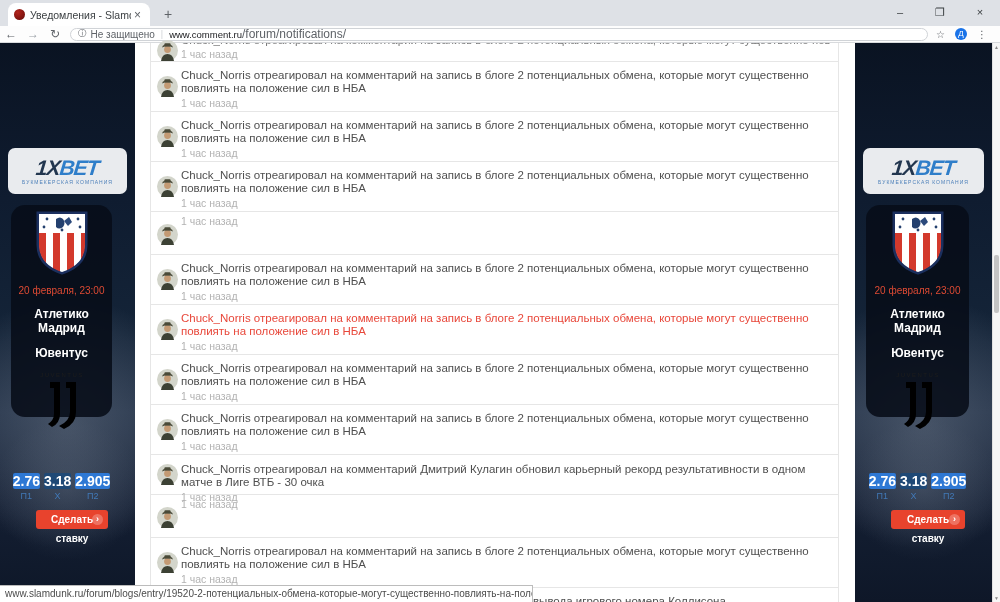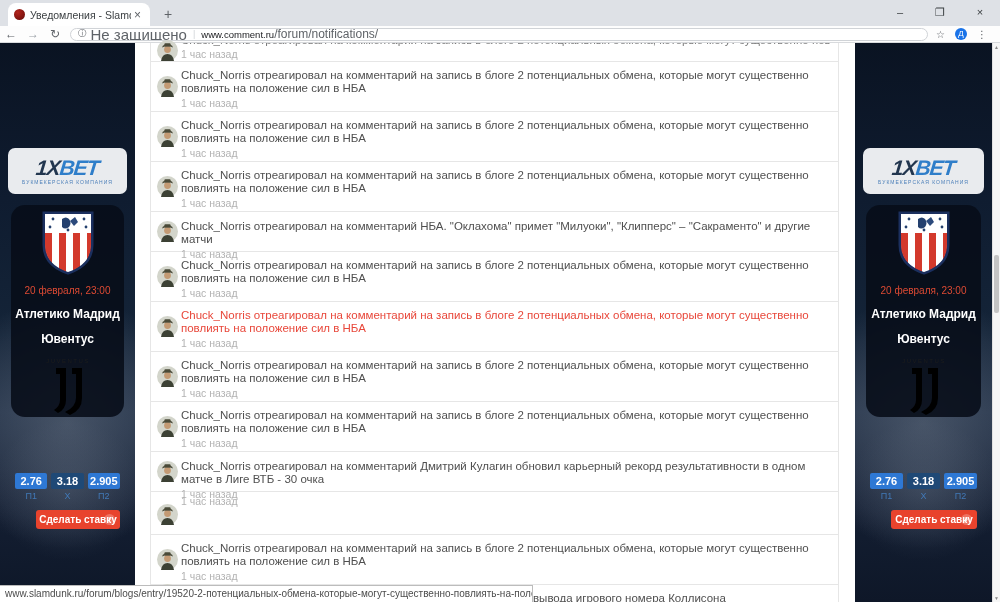--- a/index.html
+++ b/index.html
@@ -20,21 +20,21 @@
   .win-controls { position:absolute; right:0; top:0; height:26px; display:flex; }
   .win-btn { width:40px; height:26px; text-align:center; line-height:24px; font-size:11px; color:#3c4043; }
 
   .toolbar { position:absolute; top:26px; left:0; right:0; height:17px; background:#fdfdfd;
     border-bottom:1px solid #d8dadd; display:flex; align-items:center; }
   .nav-ic { font-size:12px; color:#5f6368; width:22px; text-align:center; }
   .nav-ic.fwd { color:#9aa0a6; }
   .omnibox { height:13px; border:1px solid #d0d3d7; background:#fff; border-radius:8px;
     margin-left:4px; width:858px; display:flex; align-items:center; padding:0 7px; overflow:hidden; }
   .omni-info { font-size:8.5px; color:#5f6368; margin-right:4px; }
-  .omni-sec { font-size:15px; color:#5f6368; white-space:nowrap; }
+  .omni-sec { font-size:10px; color:#5f6368; white-space:nowrap; }
   .omni-sep { color:#d0d3d7; margin:0 6px; font-size:9px; }
   .omni-host { font-size:9.5px; color:#202124; white-space:nowrap; }
   .omni-path { font-size:12px; color:#5f6368; white-space:nowrap; }
   .tb-star { font-size:10px; color:#5f6368; margin-left:8px; }
   .tb-avatar { width:12px; height:12px; border-radius:50%; background:#1a73e8; color:#fff; font-size:8px;
     text-align:center; line-height:12px; margin-left:10px; }
   .tb-menu { font-size:10px; color:#5f6368; margin-left:10px; letter-spacing:0; }
 
   
   .page { position:absolute; top:43px; left:0; right:0; bottom:0; background:#fff; }
@@ -46,29 +46,29 @@
       radial-gradient(ellipse 80% 18% at 50% 80%, rgba(90,105,125,0.3), transparent 70%),
       linear-gradient(180deg,#0a1322 0%, #0f1c30 28%, #142438 52%, #1d2c42 66%, #141f33 82%, #0e1728 100%); }
   .side.left { left:0; width:135px; }
   .side.right { left:855px; width:137px; }
   .xbet-card { position:absolute; top:105px; left:8px; right:8px; height:46px; background:#e9ebee;
     border-radius:7px; display:flex; flex-direction:column; align-items:center; justify-content:center; }
   .xbet-logo { font-size:21px; font-weight:bold; font-style:italic; letter-spacing:-1px; transform:skewX(-6deg); line-height:20px; }
   .xbet-1x { color:#22364f; }
   .xbet-bet { color:#2f7ec9; }
   .xbet-tag { font-size:5px; color:#4b7fb9; letter-spacing:1px; margin-top:1px; }
-  .match-card { position:absolute; top:162px; left:11px; right:11px; height:212px;
+  .match-card { position:absolute; top:162px; left:11px; right:23px; height:212px;
     background:rgba(7,13,24,0.88); border-radius:14px; text-align:center; }
   .crest { margin-top:6px; }
   .match-date { font-size:10px; color:#dd4a33; margin-top:4px; }
   .team { font-size:12px; font-weight:bold; color:#fff; margin-top:11px; }
   .juve { margin-top:10px; }
   .odds-row { position:absolute; top:268px; left:4px; right:4px; display:flex; justify-content:center; gap:4px; }
   .odd { width:36px; }
-  .odd-val { height:16px; background:#2e78d4; border-radius:2px; color:#fff; font-size:11px; font-weight:bold;
+  .odd-val { height:16px; background:#2e78d4; border-radius:2px; color:#fff; font-size:14px; font-weight:bold;
     line-height:16px; text-align:center; }
   .odd.draw .odd-val { background:#1f4976; }
   .odd-lab { font-size:9px; color:#4179b8; margin-top:2px; text-align:center; }
   .cta { position:absolute; top:305px; left:4px; right:4px; height:19px; background:#e8432d; border-radius:3px;
     color:#fff; font-size:10px; font-weight:bold; line-height:19px; text-align:center;margin-left:21px; }
   .cta .chev { position:absolute; right:5px; top:4px; width:11px; height:11px; border-radius:50%;
     background:rgba(255,255,255,0.25); color:#fff; font-size:9px; line-height:10px; font-weight:bold; }
 
   
   .list { position:absolute; left:150px; width:689px; top:0; background:#fff;
@@ -247,21 +247,20 @@
   </div>
         <div class="row single">
     <svg class="avatar" width="21" height="21" viewBox="0 0 21 21">
       <circle cx="10.5" cy="10.5" r="10.5" fill="#d3d5cb"></circle>
       <path d="M4 21 q1 -7 6.5 -7 q5.5 0 6.5 7 z" fill="#3c4134"></path>
       <circle cx="10.5" cy="9.5" r="3.4" fill="#c39a74"></circle>
       <path d="M5 7.5 q5.5 -2.5 11 0 l-1 -2 q-4.5 -2 -9 0 z" fill="#4a4a38"></path>
       <rect x="7.4" y="3.2" width="6.2" height="3.4" rx="1" fill="#4a4a38"></rect>
     </svg>
 
-    <div class="msg">Chuck_Norris отреагировал на комментарий НБА. "Оклахома" примет "Милуоки", "Клипперс" – "Сакраменто" и другие матчи</div>
     <div class="time">1 час назад</div>
   </div>
         <div class="row long">
     <svg class="avatar" width="21" height="21" viewBox="0 0 21 21">
       <circle cx="10.5" cy="10.5" r="10.5" fill="#d3d5cb"></circle>
       <path d="M4 21 q1 -7 6.5 -7 q5.5 0 6.5 7 z" fill="#3c4134"></path>
       <circle cx="10.5" cy="9.5" r="3.4" fill="#c39a74"></circle>
       <path d="M5 7.5 q5.5 -2.5 11 0 l-1 -2 q-4.5 -2 -9 0 z" fill="#4a4a38"></path>
       <rect x="7.4" y="3.2" width="6.2" height="3.4" rx="1" fill="#4a4a38"></rect>
     </svg>

